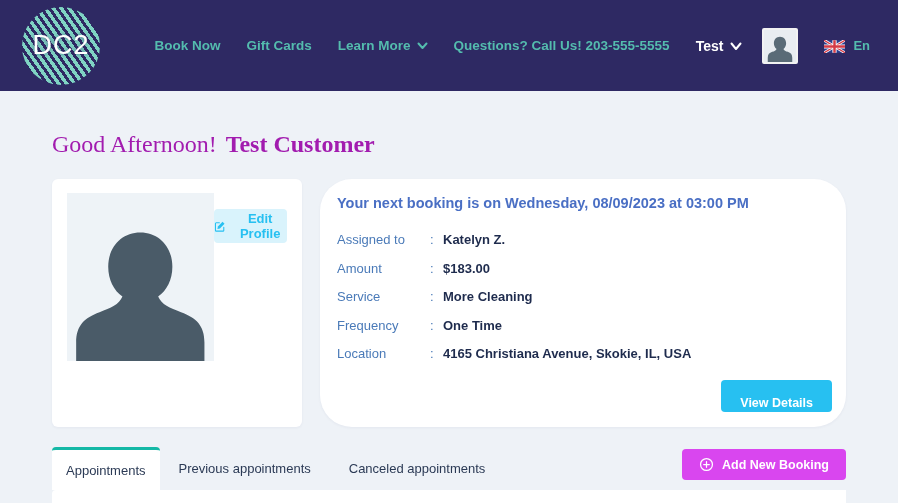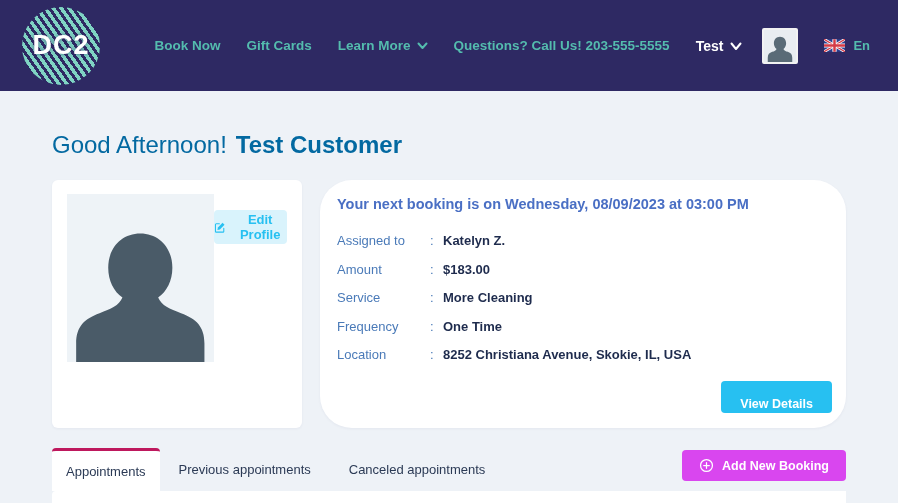--- a/index.html
+++ b/index.html
@@ -22,21 +22,21 @@
   .logo {
     width: 78px; height: 78px;
     border-radius: 50%;
     background: repeating-linear-gradient(55deg, #2e2963 0 3px, #7fd3c3 3px 6.5px);
     display: flex; align-items: center; justify-content: center;
     flex: 0 0 auto;
   }
   .logo-text {
     color: #ffffff;
     font-size: 27px;
-    font-weight: 700;
+    font-weight: 400;
     letter-spacing: 1px;
     text-shadow: 0 0 4px rgba(46,41,99,.7);
   }
   .nav-right {
     margin-left: auto;
     display: flex;
     align-items: center;
     gap: 26px;
   }
   .nav-link {
@@ -60,31 +60,32 @@
     width: 36px; height: 36px;
     background: #e9edf1;
     border: 2px solid #f2f2f2;
     border-radius: 2px;
     overflow: hidden;
     display: flex; align-items: flex-end; justify-content: center;
     cursor: pointer;
     margin-left: -6px;
   }
   .nav-avatar svg { width: 28px; height: 28px; display: block; }
-  .lang { display: flex; align-items: center; gap: 8px; cursor: pointer; }
+  .lang { display: flex; align-items: flex-end; gap: 8px; cursor: pointer; }
   .lang-label { color: #54bcae; font-size: 13px; font-weight: 700; }
 
   
   .main { padding: 0 52px; }
   .greeting-row {
     margin-top: 40px;
     font-size: 24px;
-    color: #0369a1;
+    color: #a21caf;
     display: flex; gap: 9px;
     align-items: baseline;
+    font-family: Liberation Serif, serif;
   }
   .greeting { font-weight: 500; }
   .customer-name { font-weight: 700; }
 
   .cards-row { display: flex; gap: 18px; margin-top: 21px; }
   .card {
     background: #ffffff;
     border-radius: 6px;
     box-shadow: 0 1px 3px rgba(30,40,90,.05);
   }
@@ -159,21 +160,21 @@
   }
   .tab {
     padding: 0 19px;
     font-size: 13px;
     color: #2b3a55;
     display: flex; align-items: center;
     cursor: pointer;
   }
   .tab.active {
     background: #ffffff;
-    border-top: 3px solid #be185d;
+    border-top: 3px solid #14b8a6;
     border-radius: 4px 4px 0 0;
     padding: 0 14px;
   }
   .add-booking-btn {
     margin-left: auto;
     align-self: flex-start;
     margin-top: 2px;
     height: 31px;
     padding: 0 17px;
     border: none; border-radius: 4px;
@@ -290,21 +291,21 @@
           <span class="detail-value">More Cleaning</span>
         </div>
         <div class="detail-row">
           <span class="detail-label">Frequency</span>
           <span class="detail-colon">:</span>
           <span class="detail-value">One Time</span>
         </div>
         <div class="detail-row">
           <span class="detail-label">Location</span>
           <span class="detail-colon">:</span>
-          <span class="detail-value">8252 Christiana Avenue, Skokie, IL, USA</span>
+          <span class="detail-value">4165 Christiana Avenue, Skokie, IL, USA</span>
         </div>
       </div>
 
       <button class="view-details-btn">View Details</button>
     </div>
   </div>
 
   <div class="tabs-bar">
     <div class="tab active">
       <span>Appointments</span>

